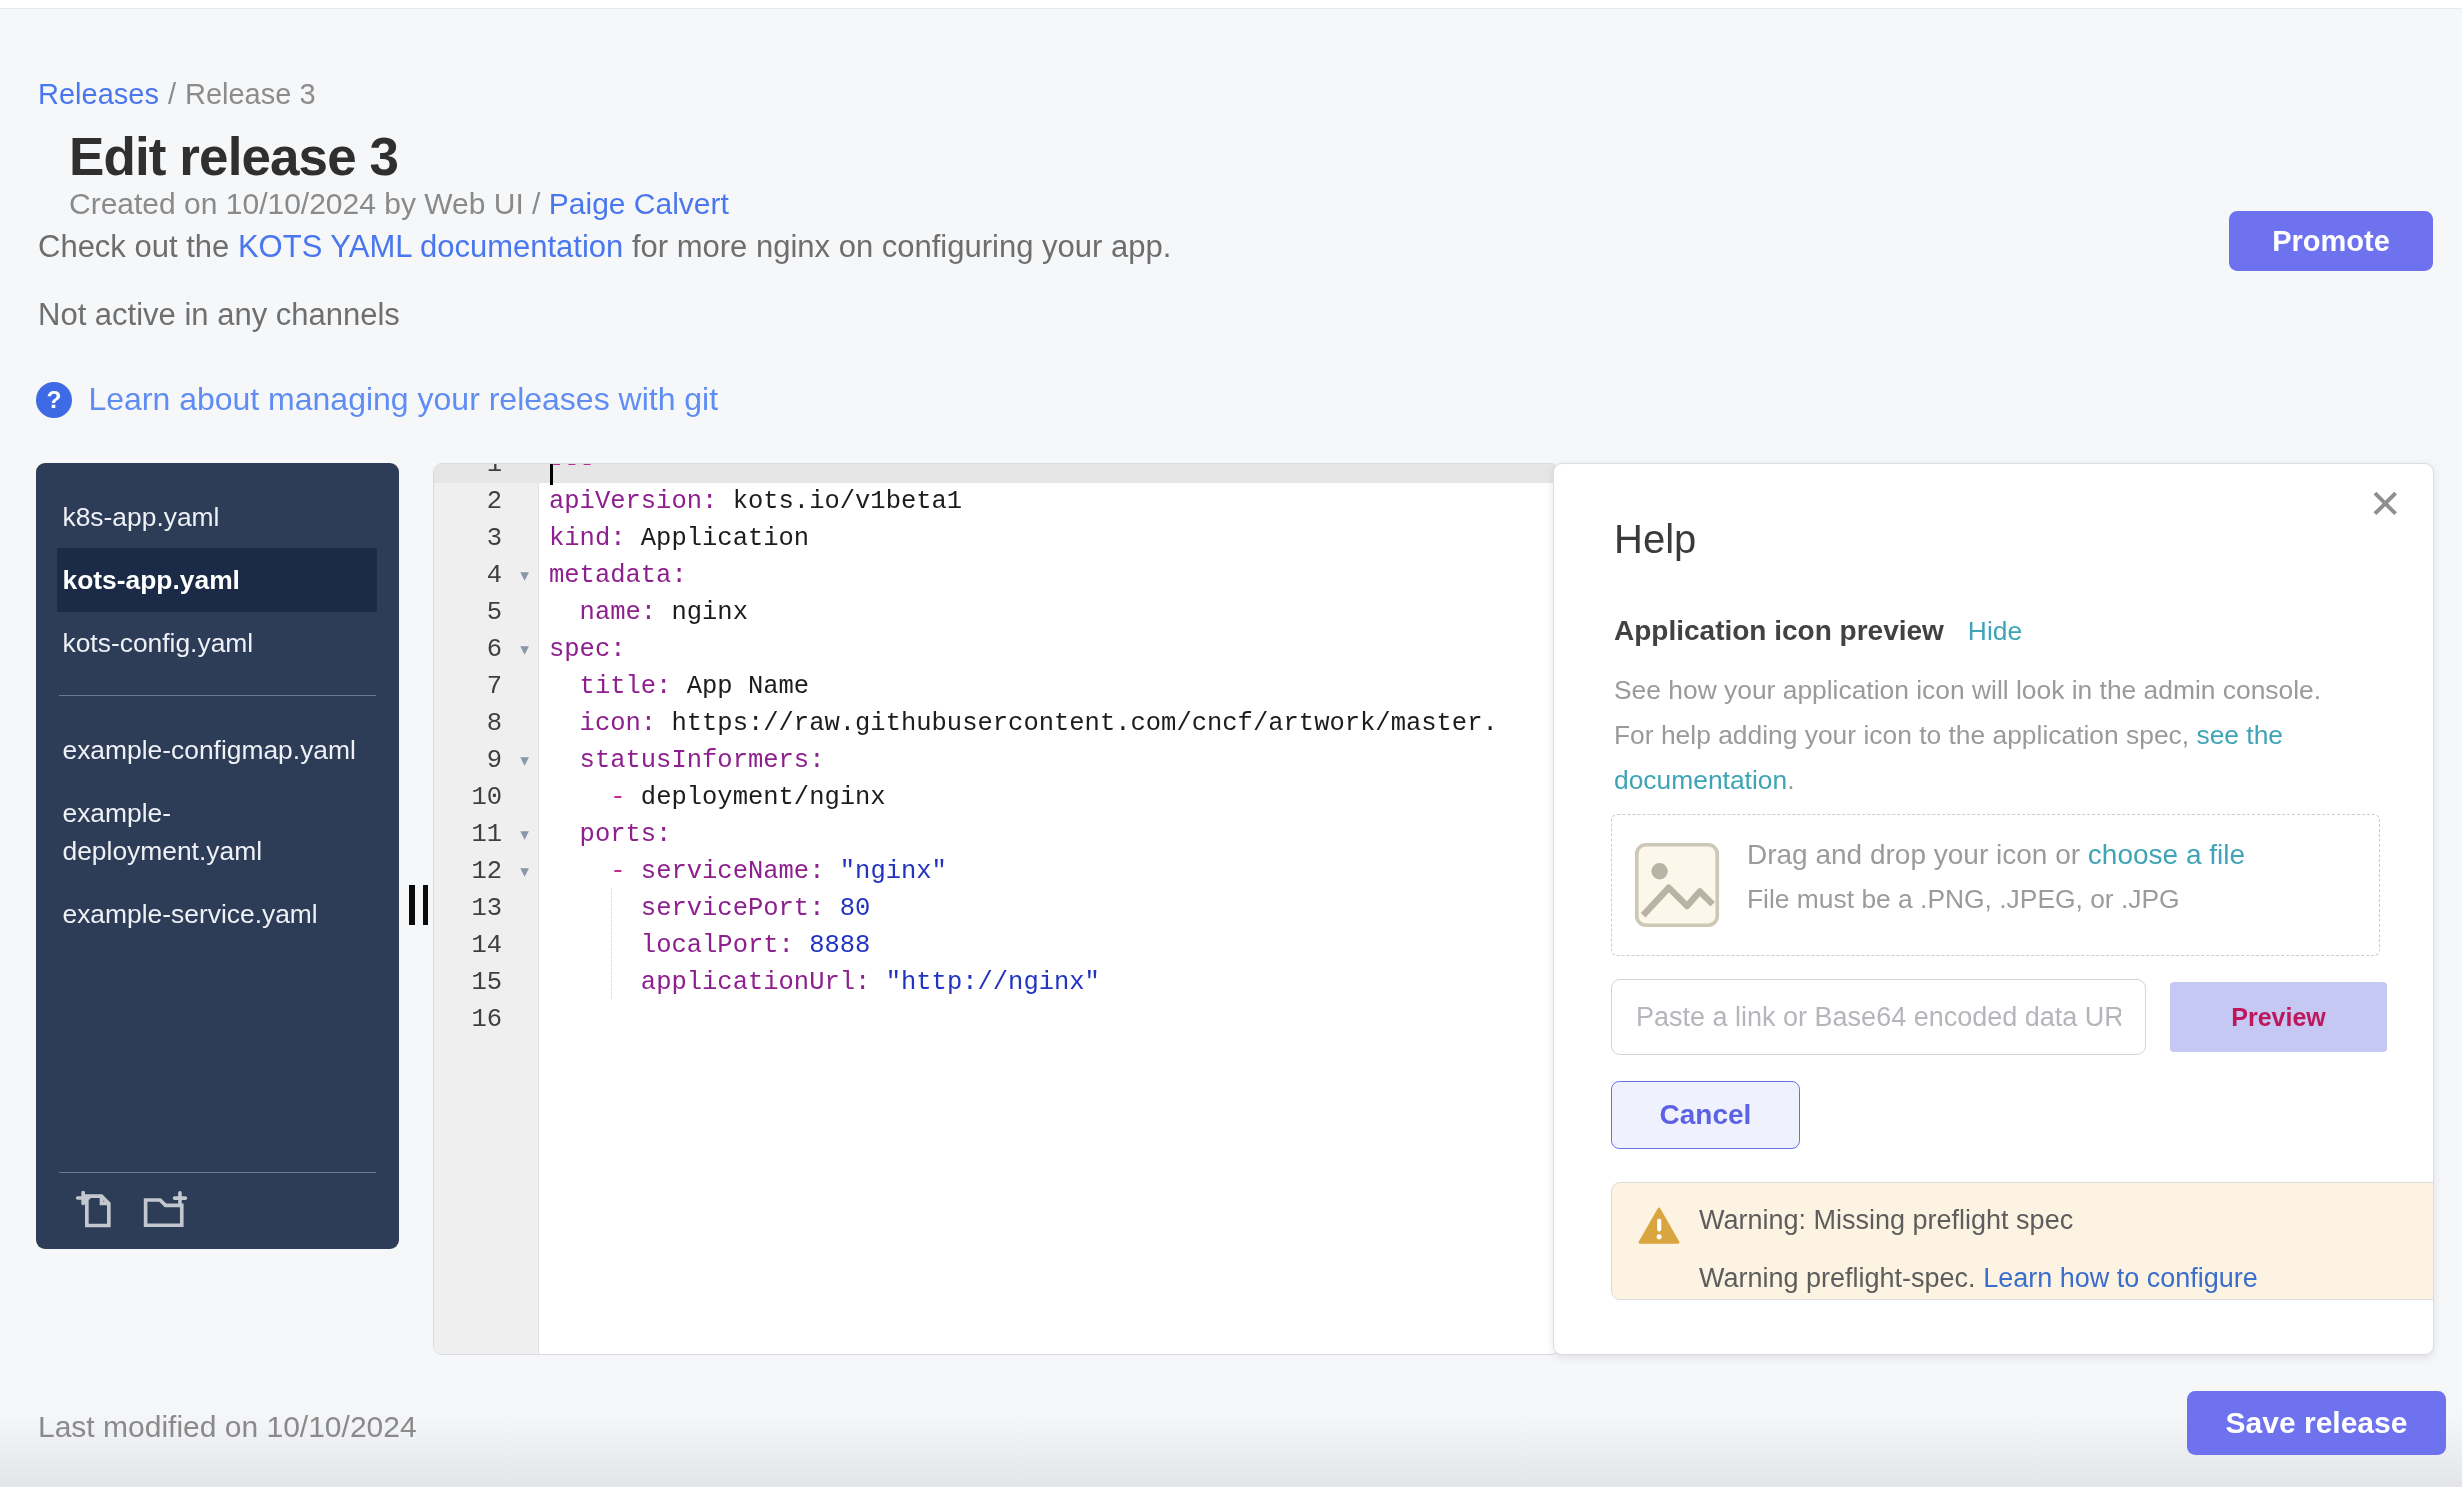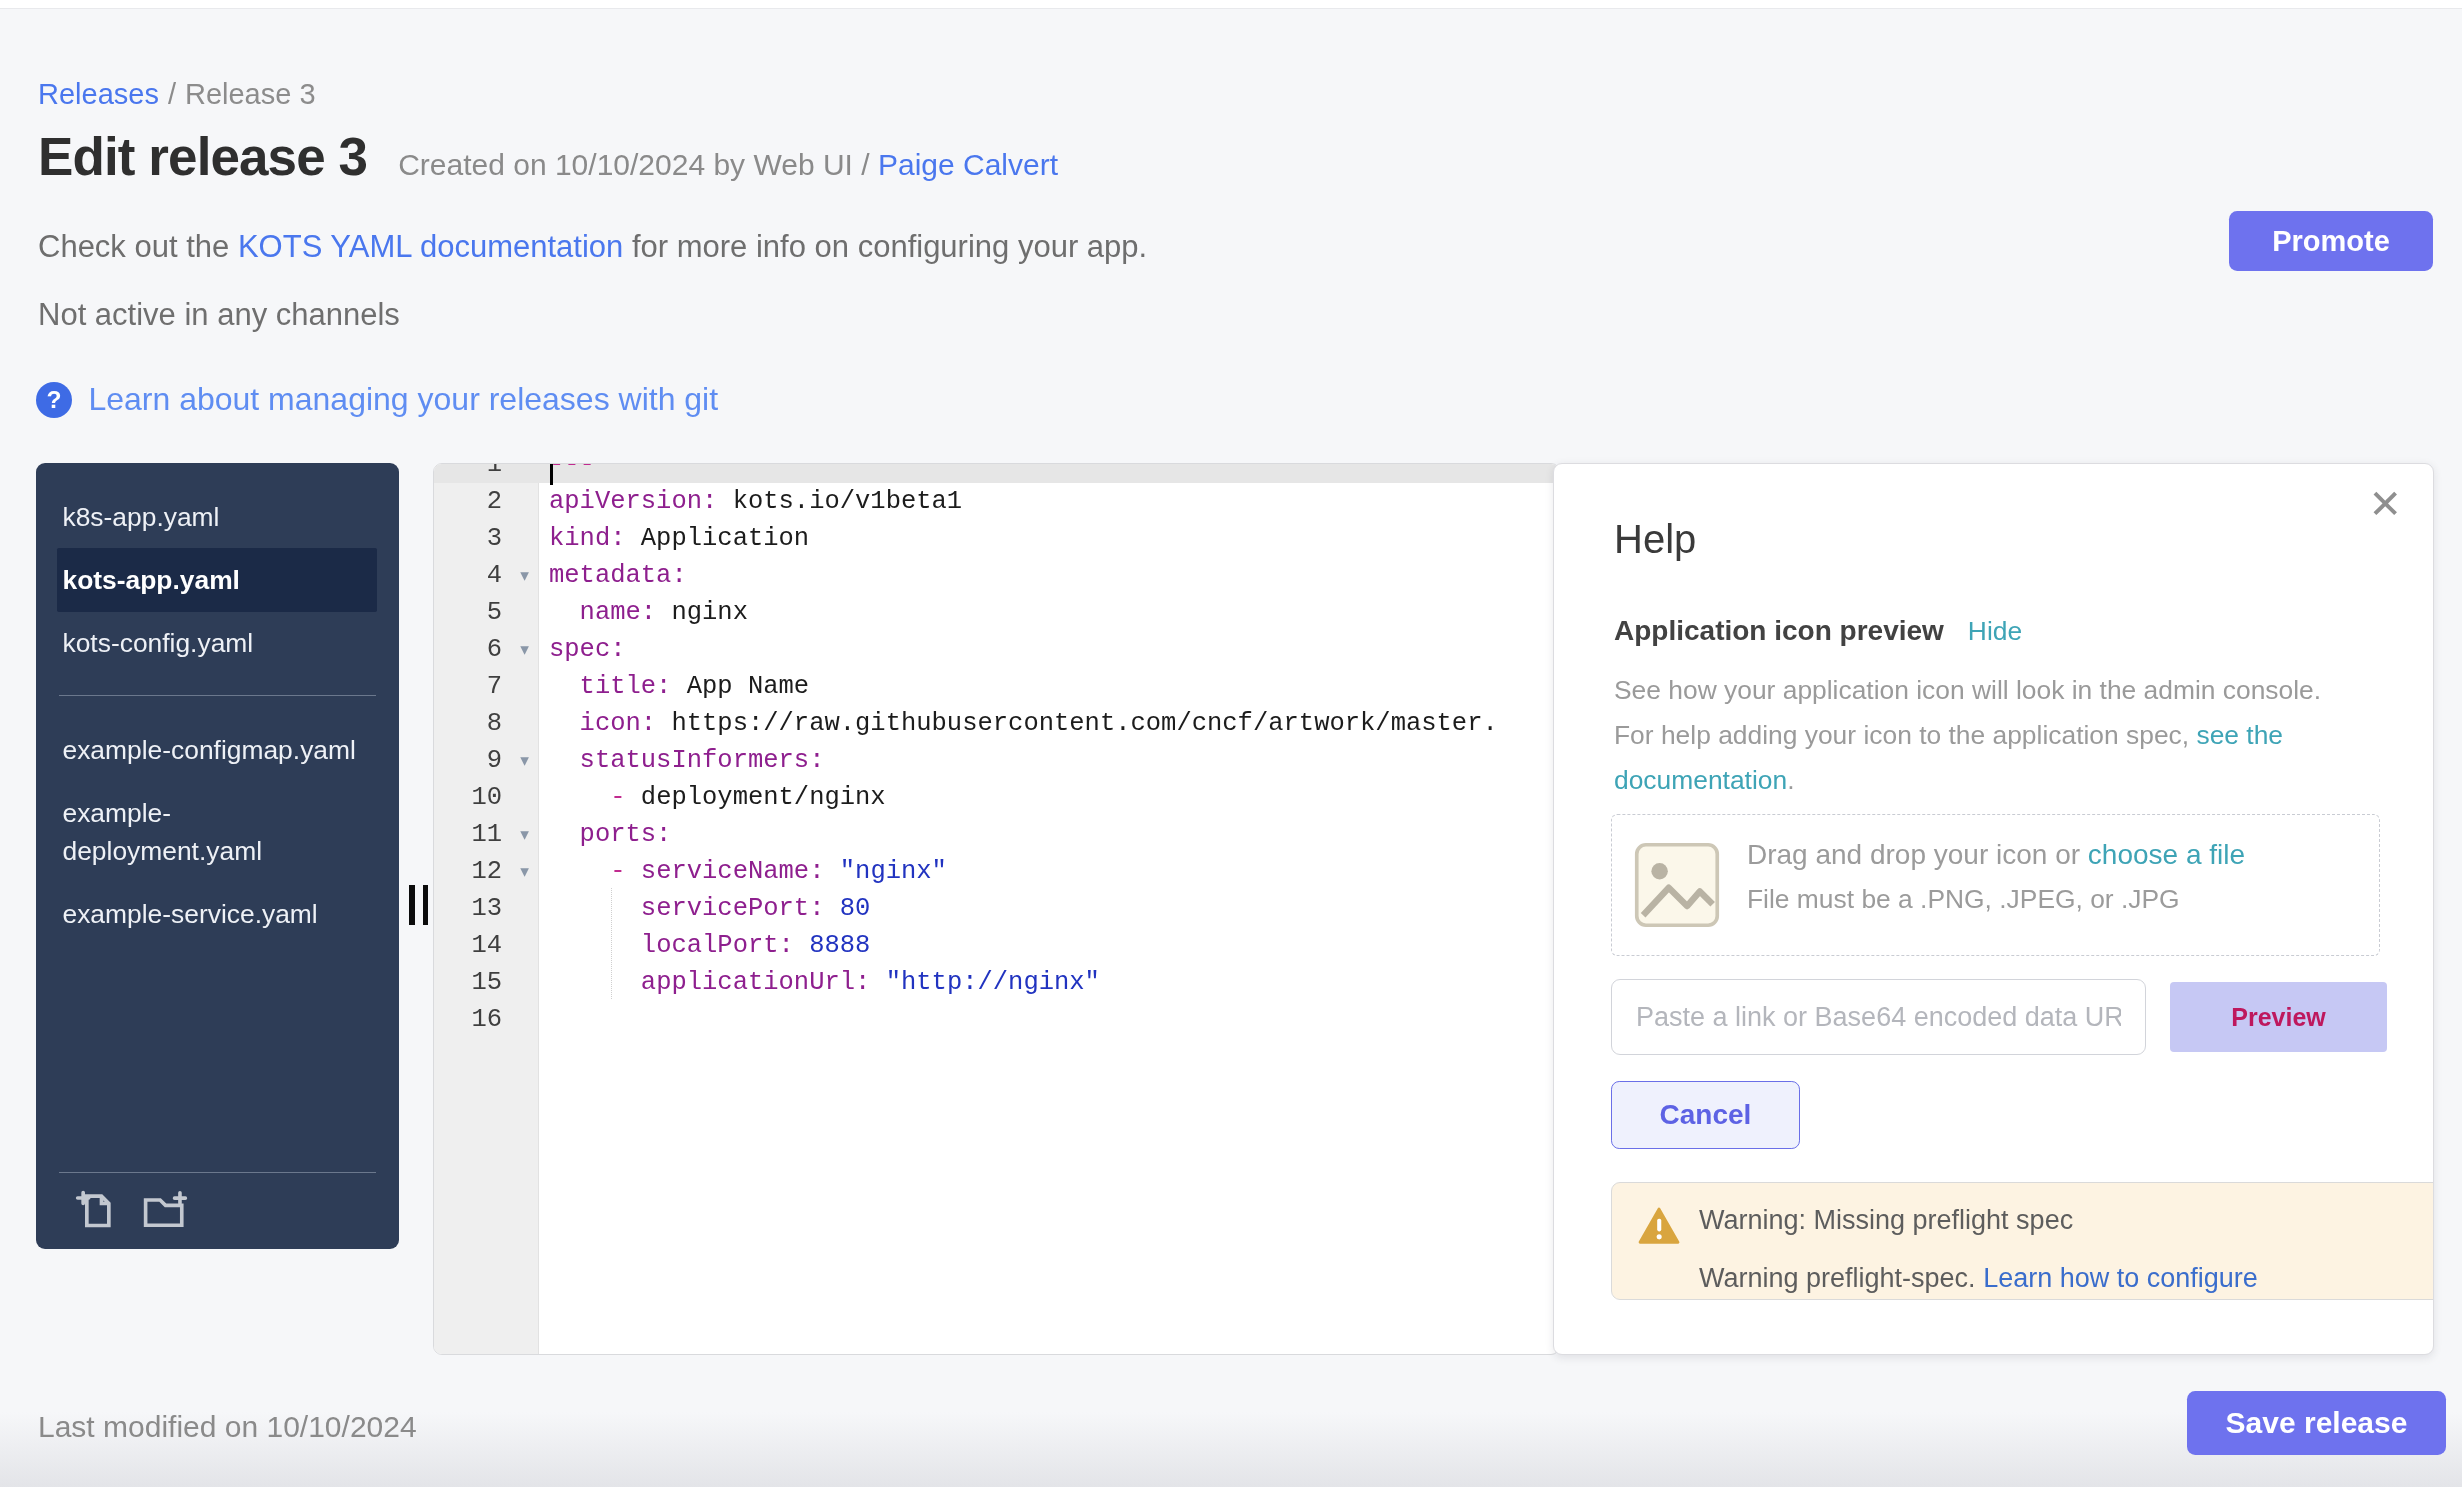--- a/index.html
+++ b/index.html
@@ -7,21 +7,21 @@
   body { font-family:"Liberation Sans", sans-serif; background:#f6f7f9; overflow:hidden; position:relative; }
   .page { position:absolute; inset:0; }
 
   .topstrip { position:absolute; left:0; top:0; width:2462px; height:9px; background:#ffffff; border-bottom:0.9px solid #e8e9ec; }
   .bottom-grad { position:absolute; left:0; bottom:0; width:2462px; height:76px; background:linear-gradient(#f6f7f900,#e3e4e8); }
 
   .breadcrumb { position:absolute; left:38px; top:78px; font-size:29px; color:#8c8c8c; }
   .breadcrumb a { color:#4a77ee; text-decoration:none; }
   .breadcrumb .sep { margin:0 9px; color:#8c8c8c; }
 
-  .title-row { position:absolute; left:38px; top:126px; display:flex; align-items:baseline; }
+  .title-row { position:absolute; left:38px; top:126px; display:flex; align-items:baseline;flex-direction:column; }
   h1.page-title { font-size:53px; font-weight:800; color:#2f2f2f; letter-spacing:-0.9px; }
   .created { margin-left:31px; font-size:30px; color:#8a8a8a; }
   .created a { color:#4a77ee; text-decoration:none; }
 
   .docline { position:absolute; left:38px; top:229px; font-size:31px; color:#6e6e6e; }
   .docline a { color:#4a77ee; text-decoration:none; }
   .status { position:absolute; left:38px; top:297px; font-size:31px; color:#6f6f6f; }
 
   .gitrow { position:absolute; left:36px; top:381px; display:flex; align-items:center; gap:16.4px; cursor:pointer; }
   .q-icon { width:36px; height:36px; border-radius:50%; background:#3e6be5; color:#fff; font-size:24.6px; font-weight:700;
@@ -114,21 +114,21 @@
   </div>
 
   <div class="title-row">
     <h1 class="page-title">Edit release 3</h1>
     <span class="created">
       <span>Created on 10/10/2024 by Web UI /</span>
       <a href="#">Paige Calvert</a>
     </span>
   </div>
 
-  <div class="docline"><span>Check out the </span><a href="#">KOTS YAML documentation</a><span> for more info on configuring your app.</span></div>
+  <div class="docline"><span>Check out the </span><a href="#">KOTS YAML documentation</a><span> for more nginx on configuring your app.</span></div>
 
   <div class="status">Not active in any channels</div>
 
   <div class="gitrow">
     <span class="q-icon">?</span>
     <span class="lbl">Learn about managing your releases with git</span>
   </div>
 
   <button class="btn promote">Promote</button>
 

